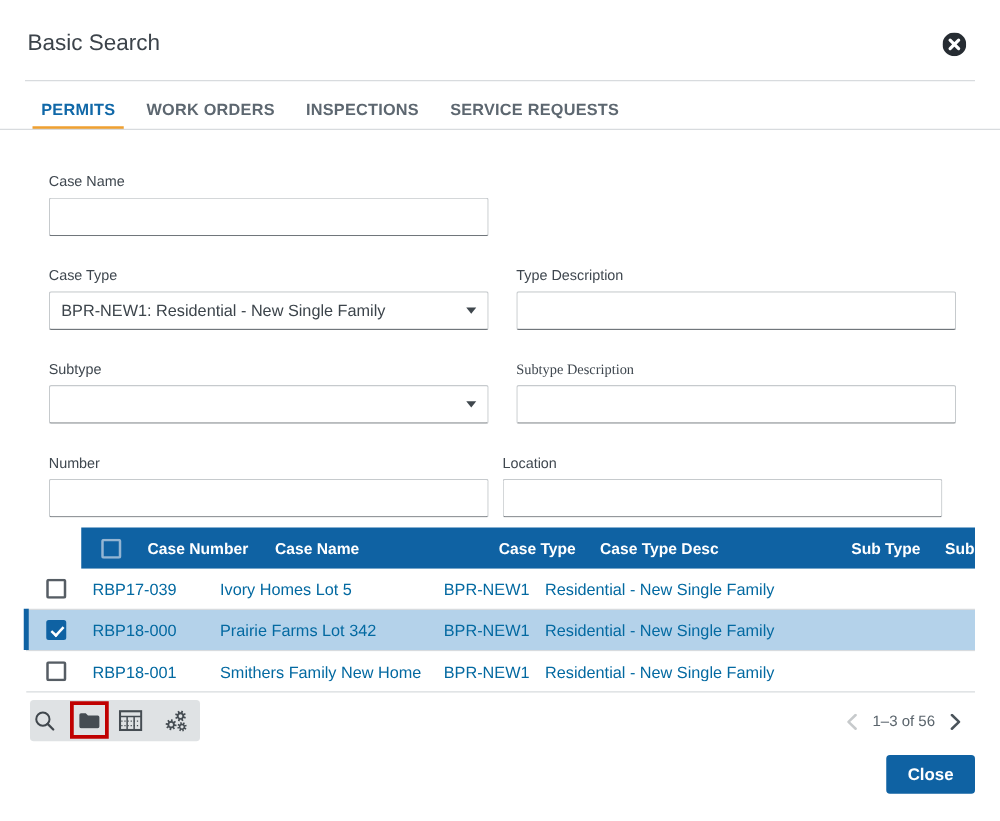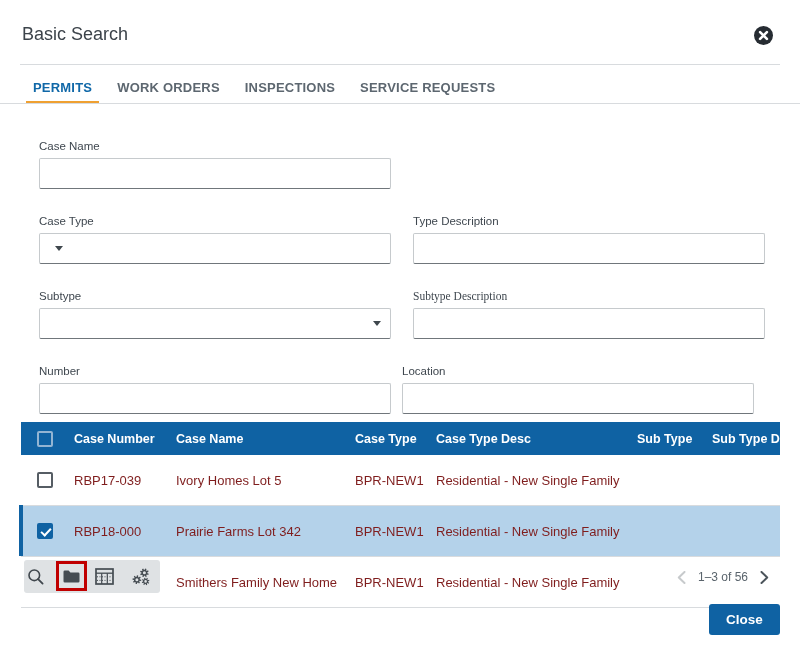--- a/index.html
+++ b/index.html
@@ -30,22 +30,22 @@
   .pos-a2 { left:39px;  top:215px; }
   .pos-b2 { left:413px; top:215px; }
   .pos-a3 { left:39px;  top:290px; }
   .pos-b3 { left:413px; top:290px;font-family:Liberation Serif, serif; }
   .pos-a4 { left:39px;  top:365px; }
   .pos-b4 { left:402px; top:365px; }
 
   
   .results { position:absolute; left:21px; top:422px; width:759px; }
   .trow { display:flex; align-items:center; height:33px; position:relative; }
-  .thead { background:#0f62a3; color:#ffffff; font-weight:700; font-size:12.5px; }
-  .tbody-row { border-bottom:1px solid #d8dbde; font-size:13px; color:#7f1d1d; background:#fff; height:51px; }
+  .thead { background:#0f62a3; color:#ffffff; font-weight:700; font-size:12.5px;margin-left:44px; }
+  .tbody-row { border-bottom:1px solid #d8dbde; font-size:13px; color:#0369a1; background:#fff; height:33px; }
   .tbody-row.selected { background:#b4d2ea; }
   .tbody-row.selected::before { content:""; position:absolute; left:-2px; top:-1px; bottom:0; width:4px; background:#0f62a3; }
   .cell { overflow:hidden; white-space:nowrap; flex:0 0 auto; }
   .c-check { width:53px; padding-left:16px; }
   .c-num   { width:102px; }
   .c-name  { width:179px; }
   .c-type  { width:81px; }
   .c-tdesc { width:201px; }
   .c-sub   { width:75px; }
   .c-sdesc { width:68px; }
@@ -97,20 +97,21 @@
 <div class="tabs-sep"></div>
 
 <div class="field pos-a1">
   <label class="flabel">Case Name</label>
   <input class="tbox" type="text" value="" style="">
 </div>
 
 <div class="field pos-a2">
   <label class="flabel">Case Type</label>
   <div class="tbox selbox">
+    <span class="selvalue">BPR-NEW1: Residential - New Single Family</span>
     <span class="caret-down"></span>
   </div>
 </div>
 
 <div class="field pos-b2">
   <label class="flabel">Type Description</label>
   <input class="tbox" type="text" value="" style="">
 </div>
 
 <div class="field pos-a3">

